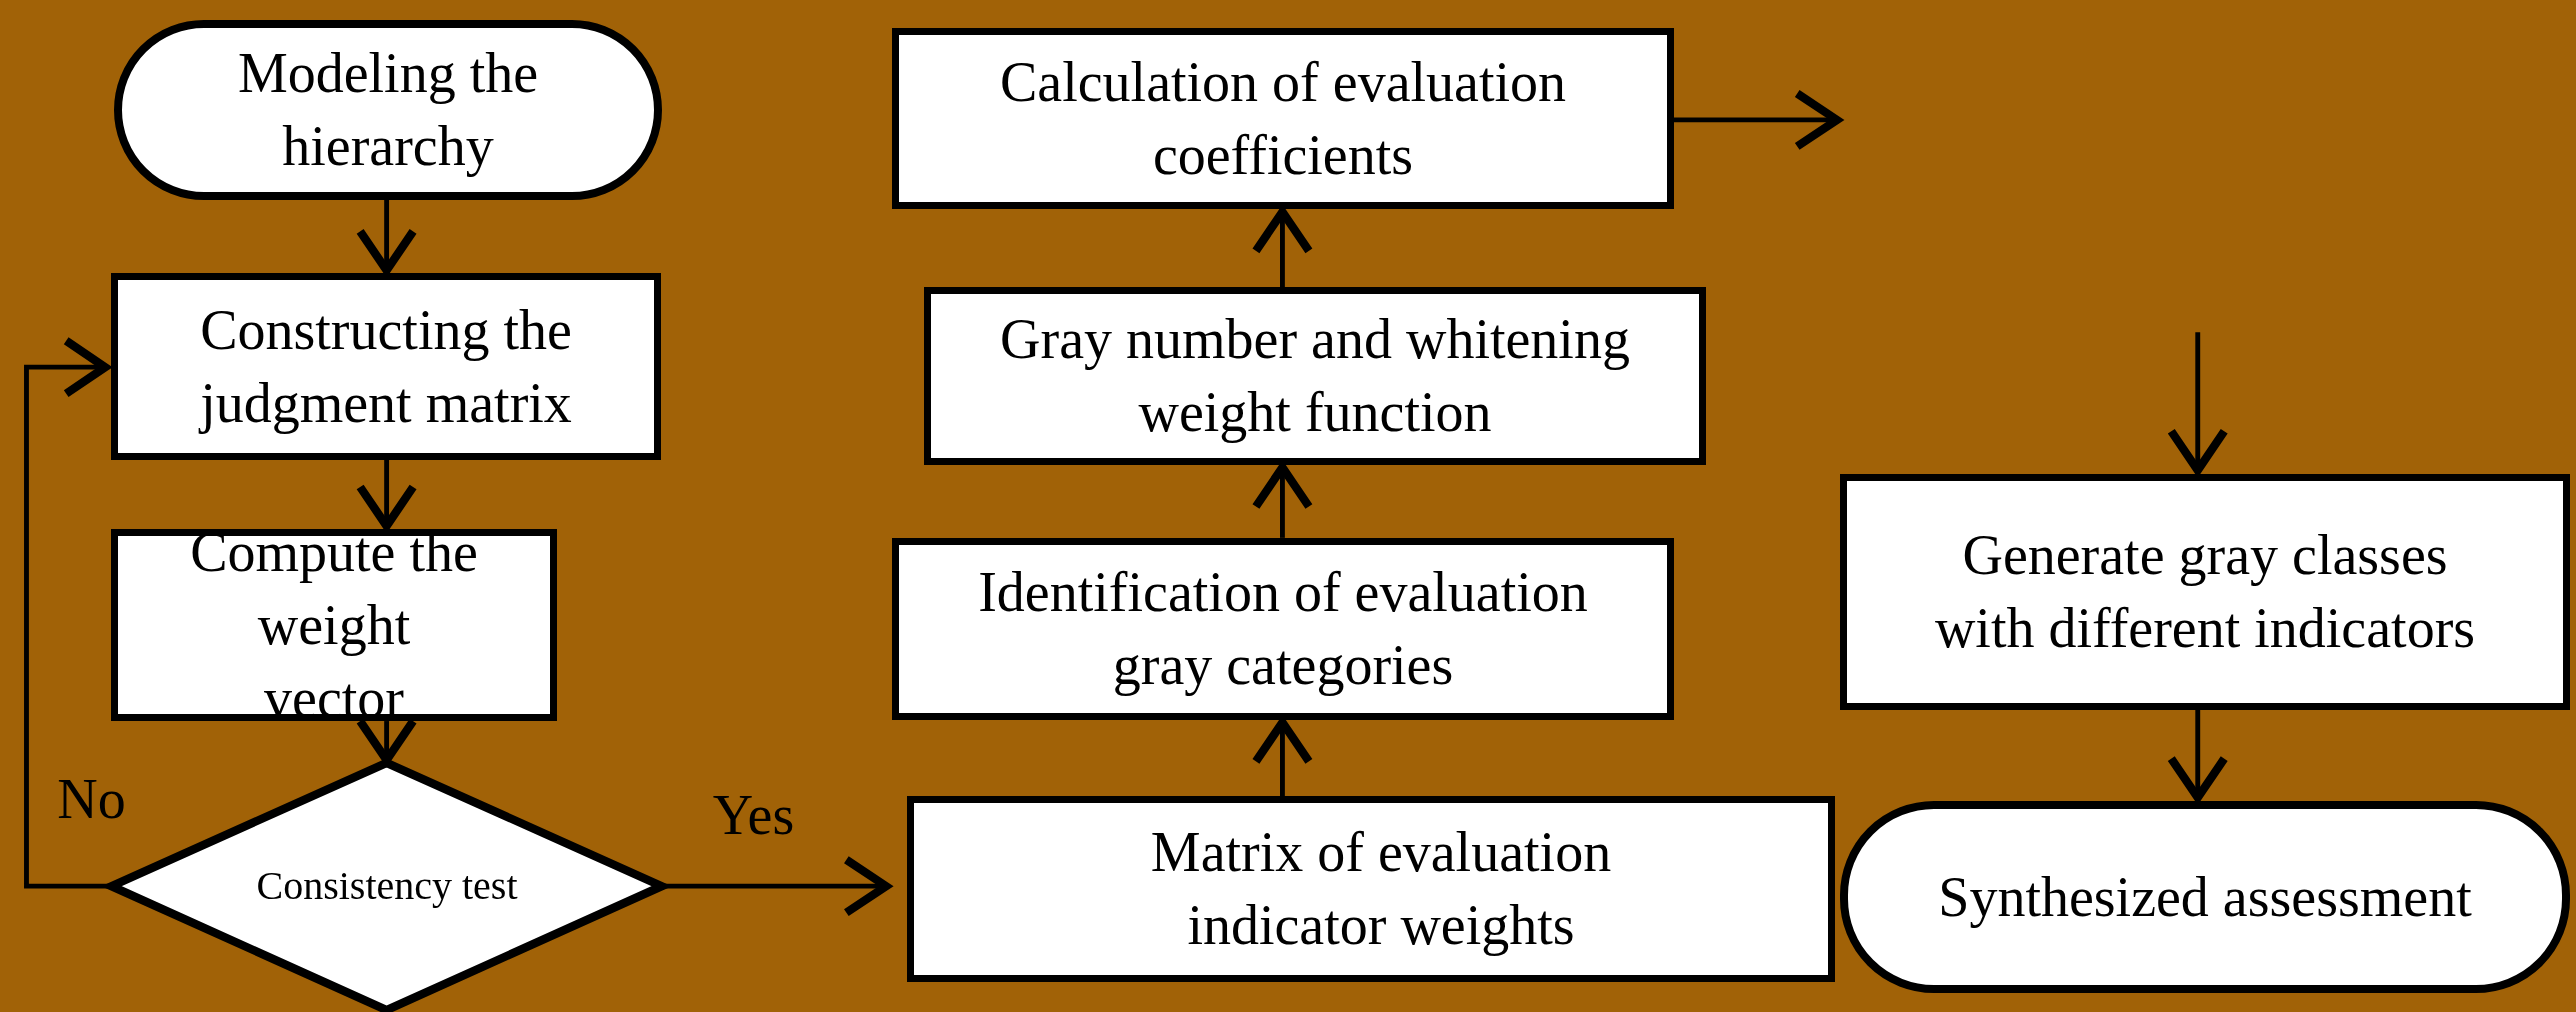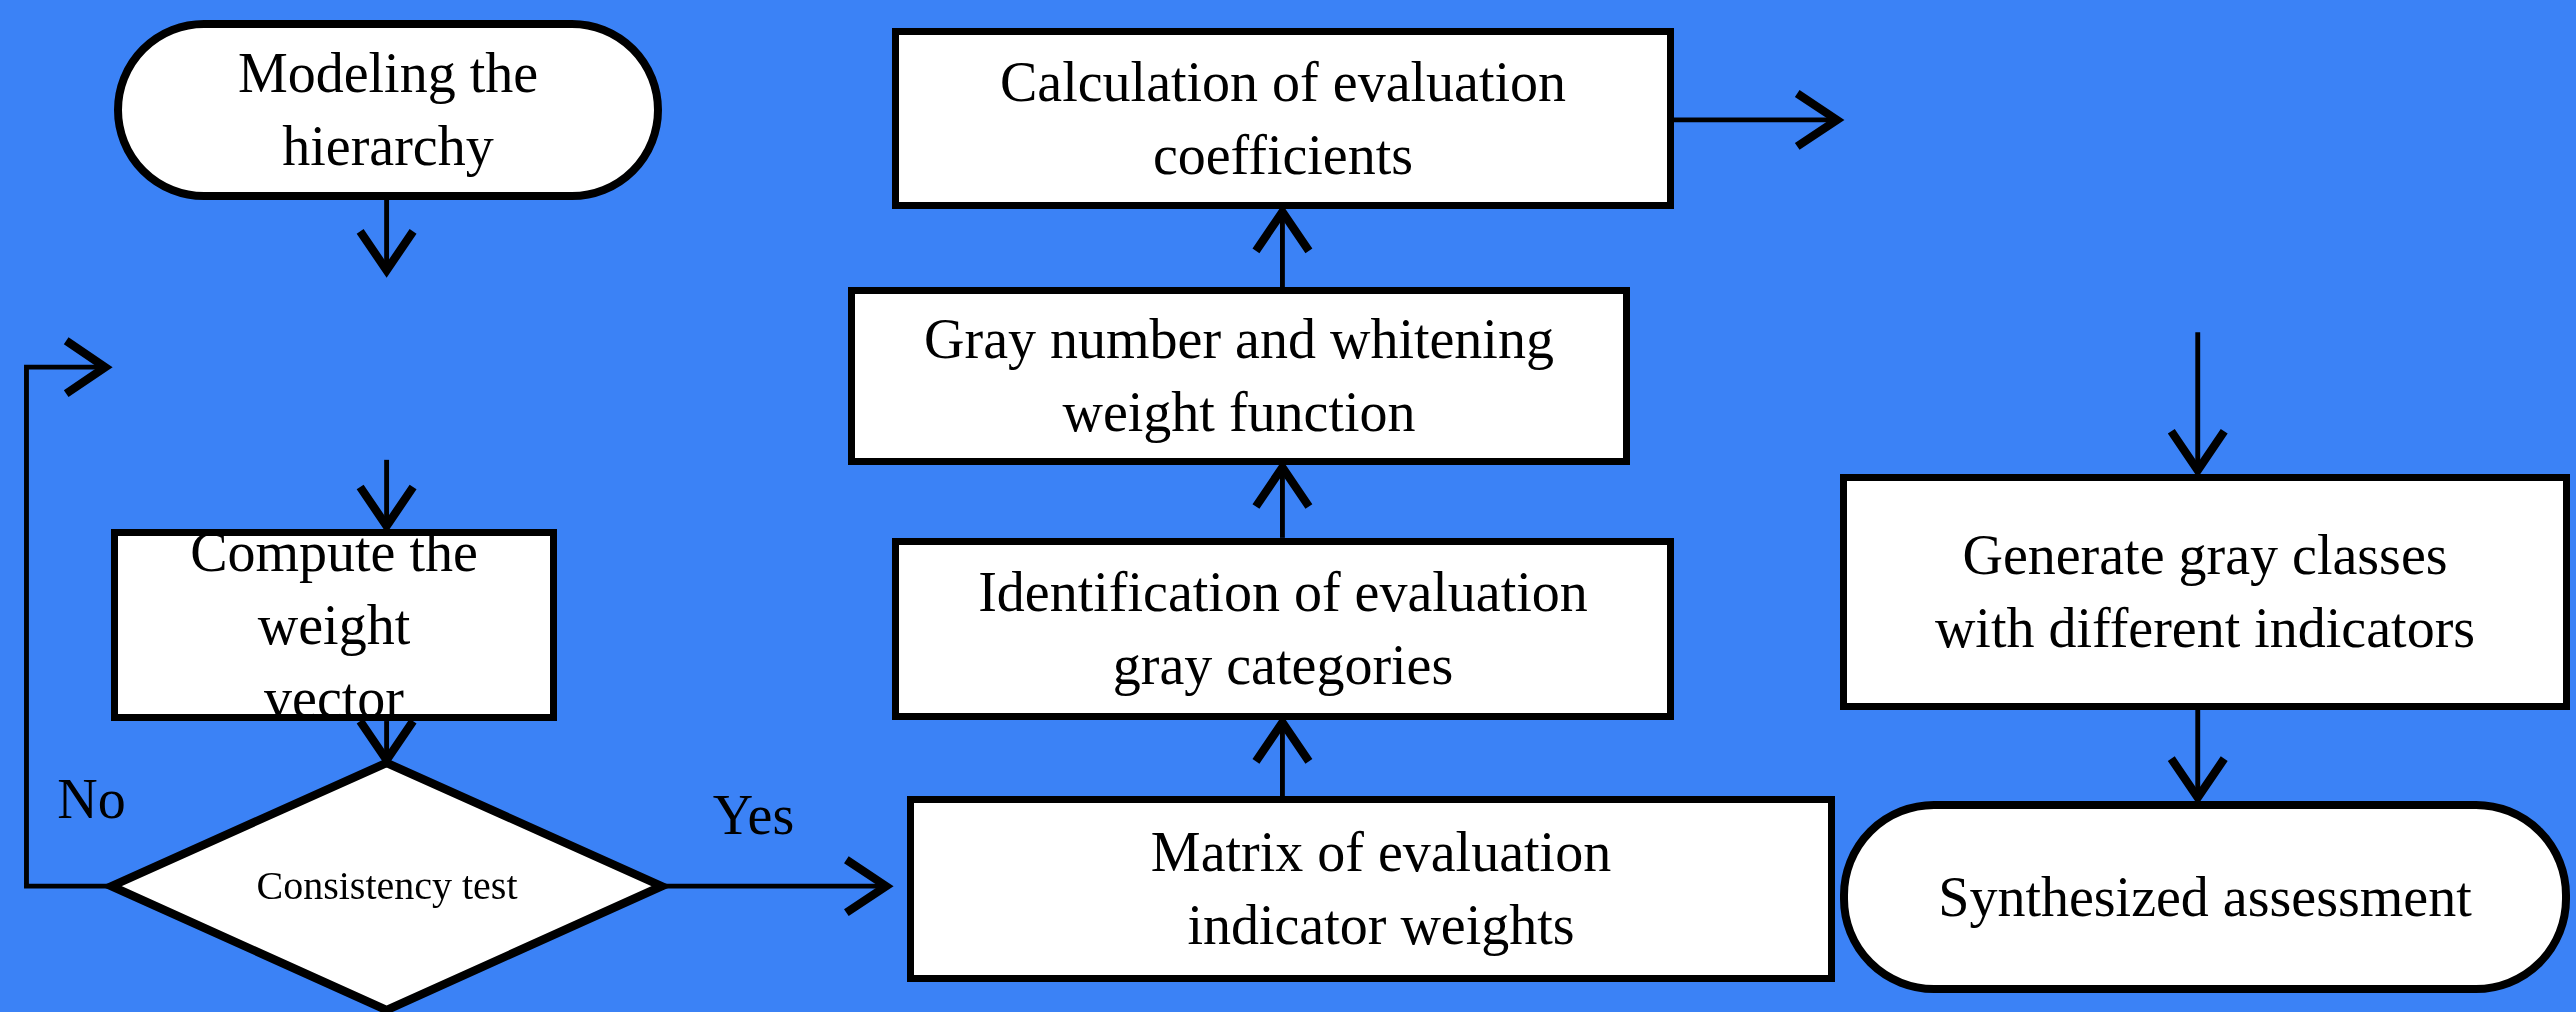--- a/index.html
+++ b/index.html
@@ -1,20 +1,20 @@
 <!DOCTYPE html>
 <html style="font-size:11px"><head>
 <meta charset="utf-8">
 <style>
   html, body { margin: 0; padding: 0; background: #ffffff; }
   #canvas {
     position: relative;
     width: 2576px;
     height: 1013px;
-    background: #3b82f6;
+    background: #a16207;
     font-family: "Liberation Serif", "DejaVu Serif", serif;
     color: #000000;
     overflow: hidden;
   }
   #edges-svg {
     position: absolute;
     left: 0; top: 0;
     width: 2576px;
     height: 1013px;
   }
@@ -124,34 +124,36 @@
 
     <g>
       <path class="stroke-line" d="M 3155,947 L 3155,1142"></path>
       <polyline class="stroke-chevron" points="3117,1089 3155,1145 3193,1089"></polyline>
     </g>
   </svg>
 
   <div class="node stadium" style="left:114px; top:19.5px; width:548px; height:180px;">Modeling the
 hierarchy</div>
 
+  <div class="node" style="left:111px; top:273px; width:550px; height:187px;">Constructing the
+judgment matrix</div>
 
   <div class="node" style="left:111px; top:529px; width:446px; height:192px;">Compute the weight
 vector</div>
 
   <div class="diamond-label" style="left:143px; top:844px; width:488px; height:84px;">Consistency test</div>
 
   <div class="edge-label" style="left:36px; top:770px; width:111px; height:59px;">No</div>
 
   <div class="edge-label" style="left:684px; top:786px; width:139px; height:59px;">Yes</div>
 
   <div class="node" style="left:892px; top:28px; width:782px; height:181px;">Calculation of evaluation
 coefficients</div>
 
-  <div class="node" style="left:848px; top:287px; width:782px; height:178px;">Gray number and whitening
+  <div class="node" style="left:924px; top:287px; width:782px; height:178px;">Gray number and whitening
 weight function</div>
 
   <div class="node" style="left:892px; top:538px; width:782px; height:182px;">Identification of evaluation
 gray categories</div>
 
   <div class="node" style="left:907px; top:796px; width:928px; height:186px;padding-left:20px;">Matrix of evaluation
 indicator weights</div>
 
 
   <div class="node" style="left:1840px; top:474px; width:730px; height:236px;">Generate gray classes

